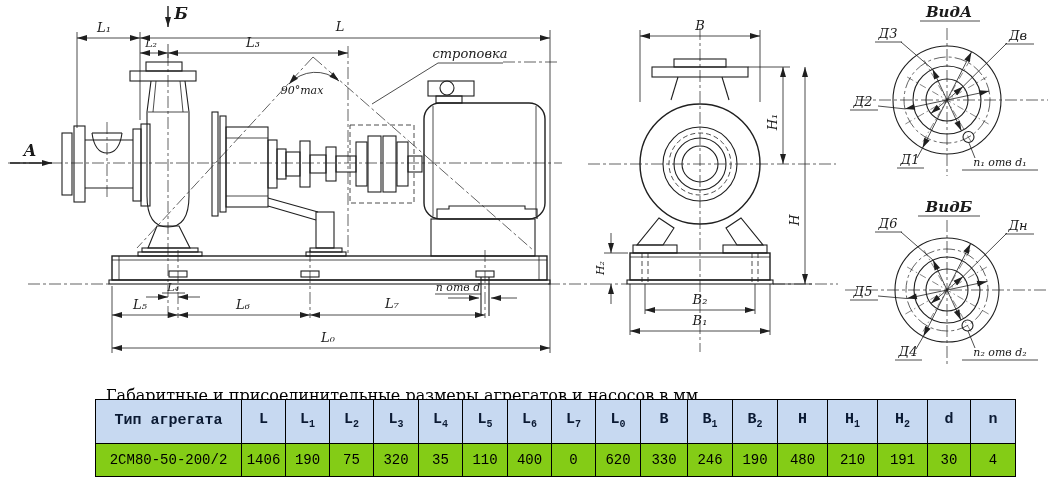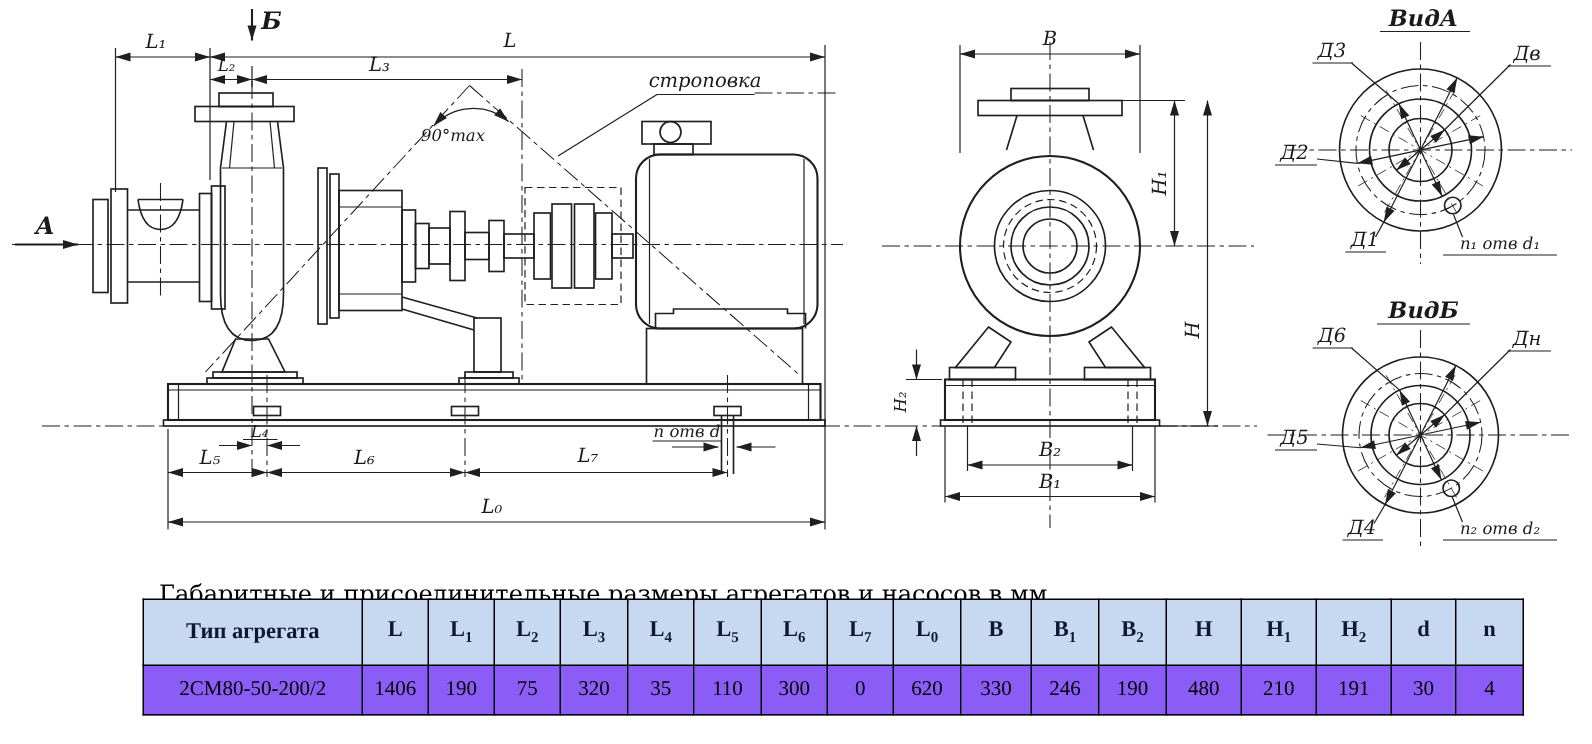--- a/index.html
+++ b/index.html
@@ -17,26 +17,26 @@
   .dim{stroke:#1f1f1f;fill:none;stroke-width:0.8;}
   .chain{stroke:#1f1f1f;fill:none;stroke-width:0.7;stroke-dasharray:12 3 3 3;}
   .dashed{stroke:#1f1f1f;fill:none;stroke-width:0.8;stroke-dasharray:5 3;}
   .ray{stroke:#1f1f1f;fill:none;stroke-width:0.55;stroke-dasharray:7 3 1.5 3;}
   .caption{
     position:absolute;left:106px;top:375px;font-size:16px;color:#000;
     font-family:"DejaVu Serif", serif;white-space:nowrap;margin-top:11px;
   }
   table.dims{
     position:absolute;left:95px;top:399px;border-collapse:collapse;table-layout:fixed;
-    width:921px;font-family:Liberation Serif, serif;
+    width:921px;font-family:Liberation Mono, monospace;
   }
   table.dims th,table.dims td{border:1px solid #000;text-align:center;padding:0;}
   table.dims th{background:#c7d9f1;font-weight:bold;font-size:15px;height:43px;color:#0b1a33;line-height:1.25;}
   table.dims th sub{font-size:10px;}
-  table.dims td{font-size:14px;height:32px;background:#8b5cf6;color:#000;}
+  table.dims td{font-size:14px;height:32px;background:#84cc16;color:#000;}
 </style>
 </head>
 <body>
 
 
 
 <svg width="1061" height="375" viewBox="0 0 1061 375">
   <defs>
     <marker id="ah" markerUnits="userSpaceOnUse" markerWidth="12" markerHeight="9" refX="10.5" refY="4" orient="auto-start-reverse">
       <path d="M0.5,1 L10.5,4 L0.5,7 Z" fill="#1f1f1f"></path>
@@ -385,21 +385,21 @@
     <th><span>n</span><sub></sub></th>
   </tr>
   <tr>
     <td>2СМ80-50-200/2</td>
     <td>1406</td>
     <td>190</td>
     <td>75</td>
     <td>320</td>
     <td>35</td>
     <td>110</td>
-    <td>300</td>
+    <td>400</td>
     <td>0</td>
     <td>620</td>
     <td>330</td>
     <td>246</td>
     <td>190</td>
     <td>480</td>
     <td>210</td>
     <td>191</td>
     <td>30</td>
     <td>4</td>

